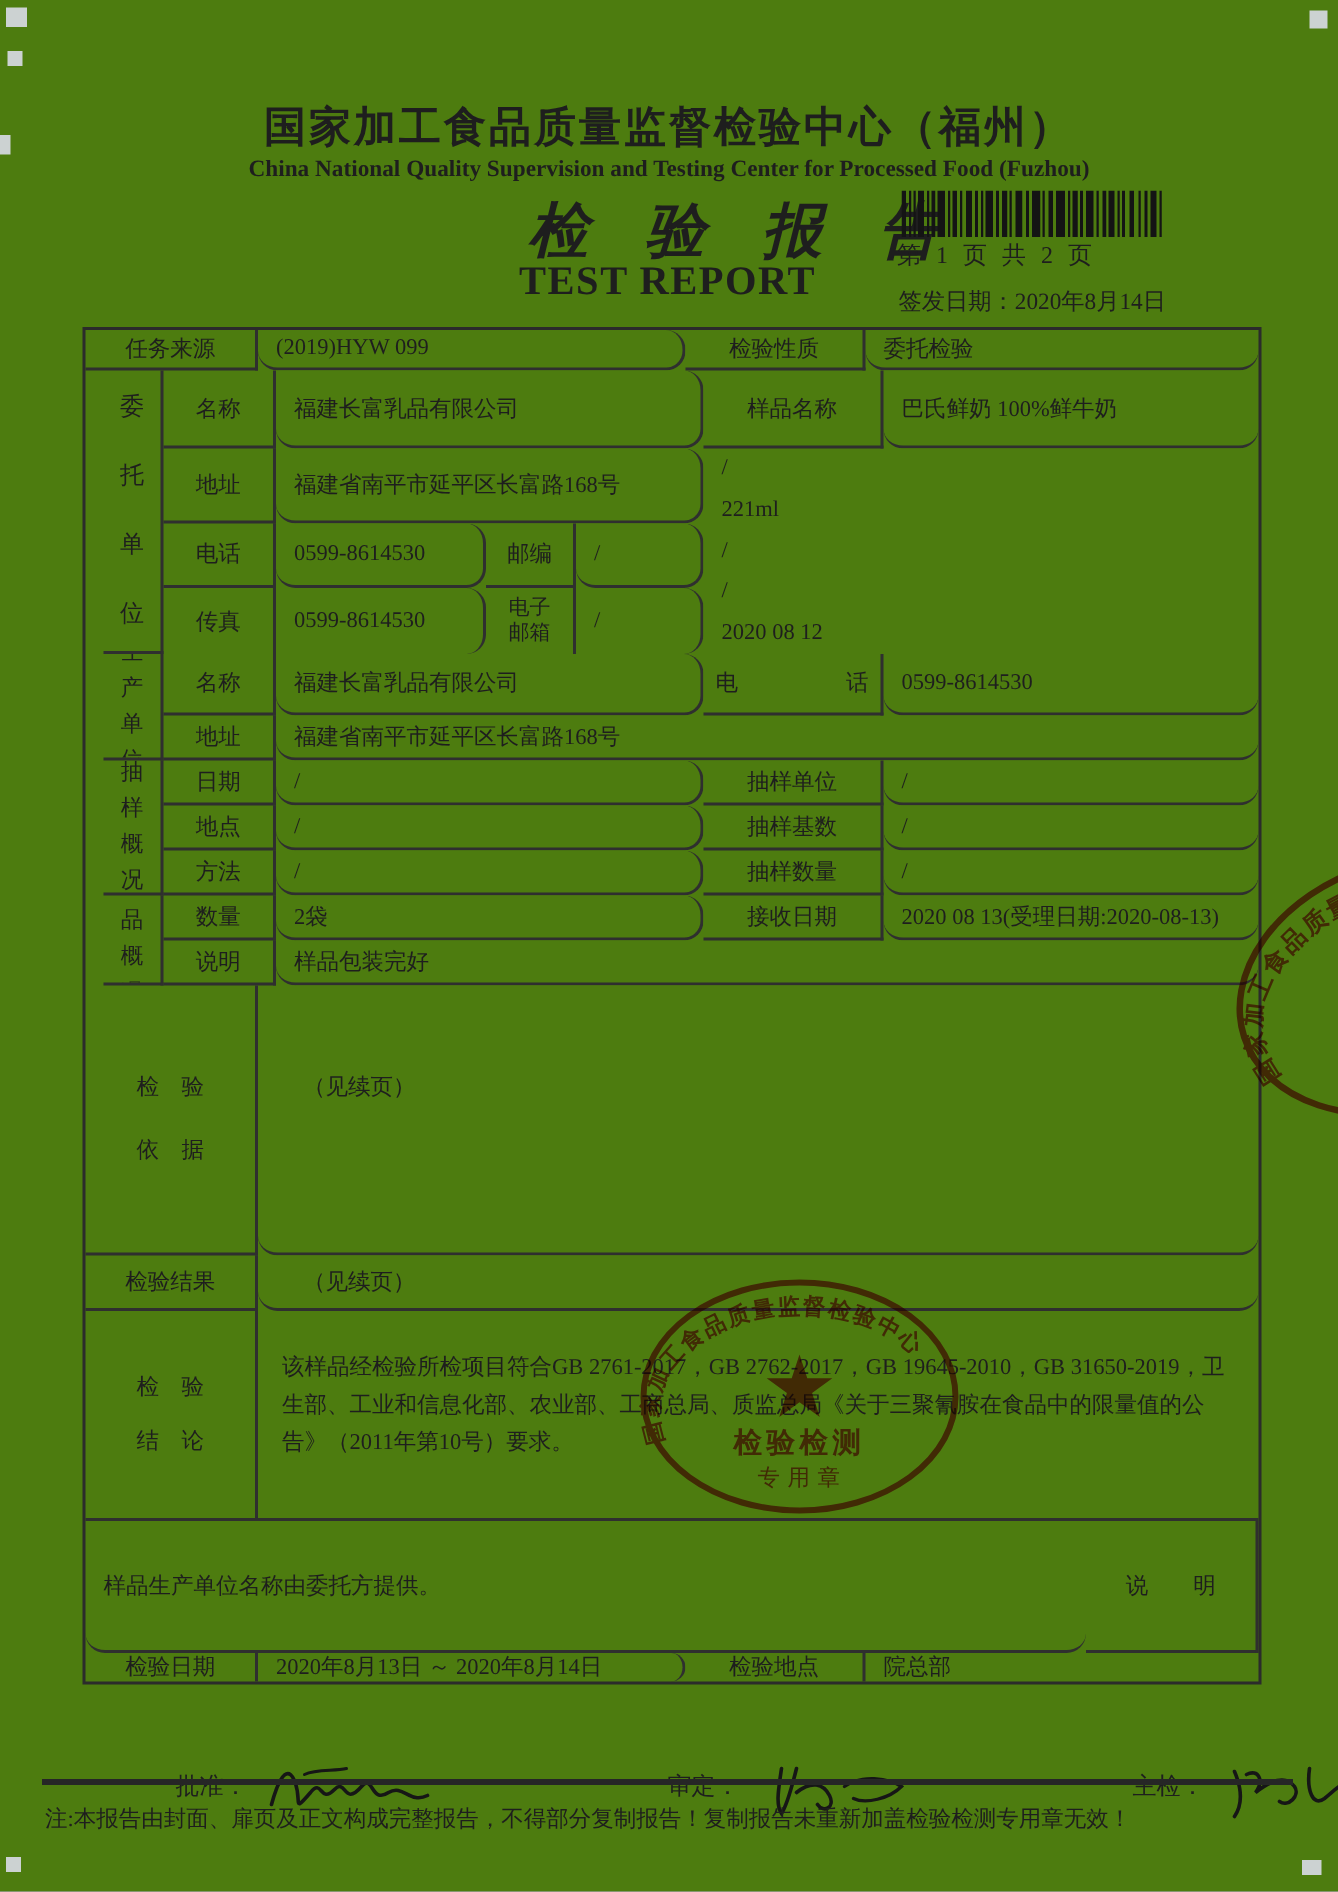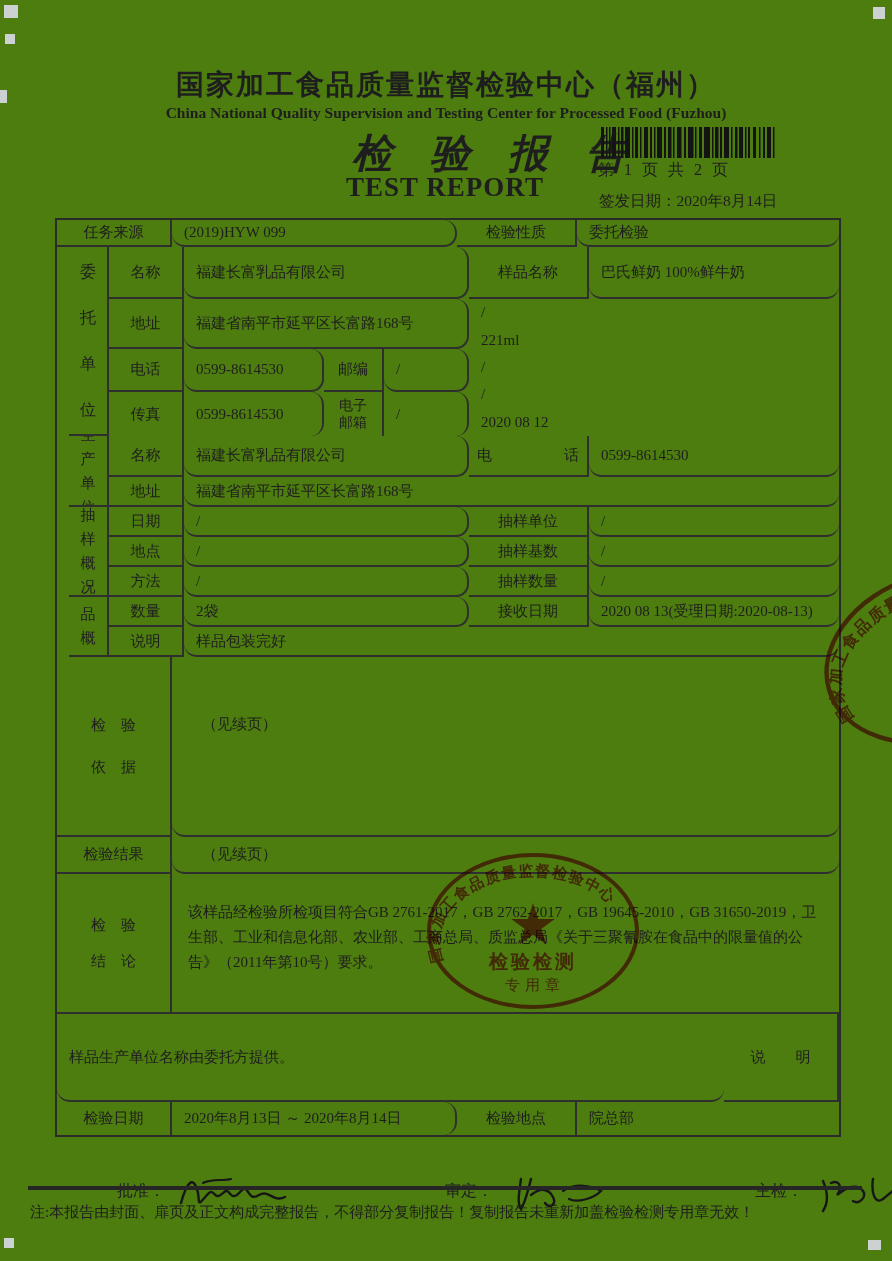--- a/index.html
+++ b/index.html
@@ -249,21 +249,21 @@
       <div class="c lab pre" style="width:115px;line-height:2.4">检　验
 结　论</div>
       <div class="c nr" style="flex:1;align-items:center;padding:10px 16px;line-height:1.65;display:block;padding-top:26px">该样品经检验所检项目符合GB 2761-2017，GB 2762-2017，GB 19645-2010，GB 31650-2019，卫生部、工业和信息化部、农业部、工商总局、质监总局《关于三聚氰胺在食品中的限量值的公告》（2011年第10号）要求。</div>
     </div>
 
     <div class="r" style="height:88px">
       <div class="c val nr" style="flex:1">样品生产单位名称由委托方提供。</div>
       <div class="c lab" style="width:115px">说　　明</div>
     </div>
 
-    <div class="r" style="height:33px">
+    <div class="r" style="height:19px">
       <div class="c lab nb" style="width:115px">检验日期</div>
       <div class="c val nb" style="width:285px">2020年8月13日 ～ 2020年8月14日</div>
       <div class="c lab nb" style="width:120px">检验地点</div>
       <div class="c val nr nb" style="flex:1">院总部</div>
     </div>
   </div>
 
   <svg class="stamp stamp-main" width="230" height="170" viewBox="0 0 230 170">
     <defs>
         <path id="arc1" d="M 26 118 A 94 66 0 1 1 204 118" fill="none"></path>

